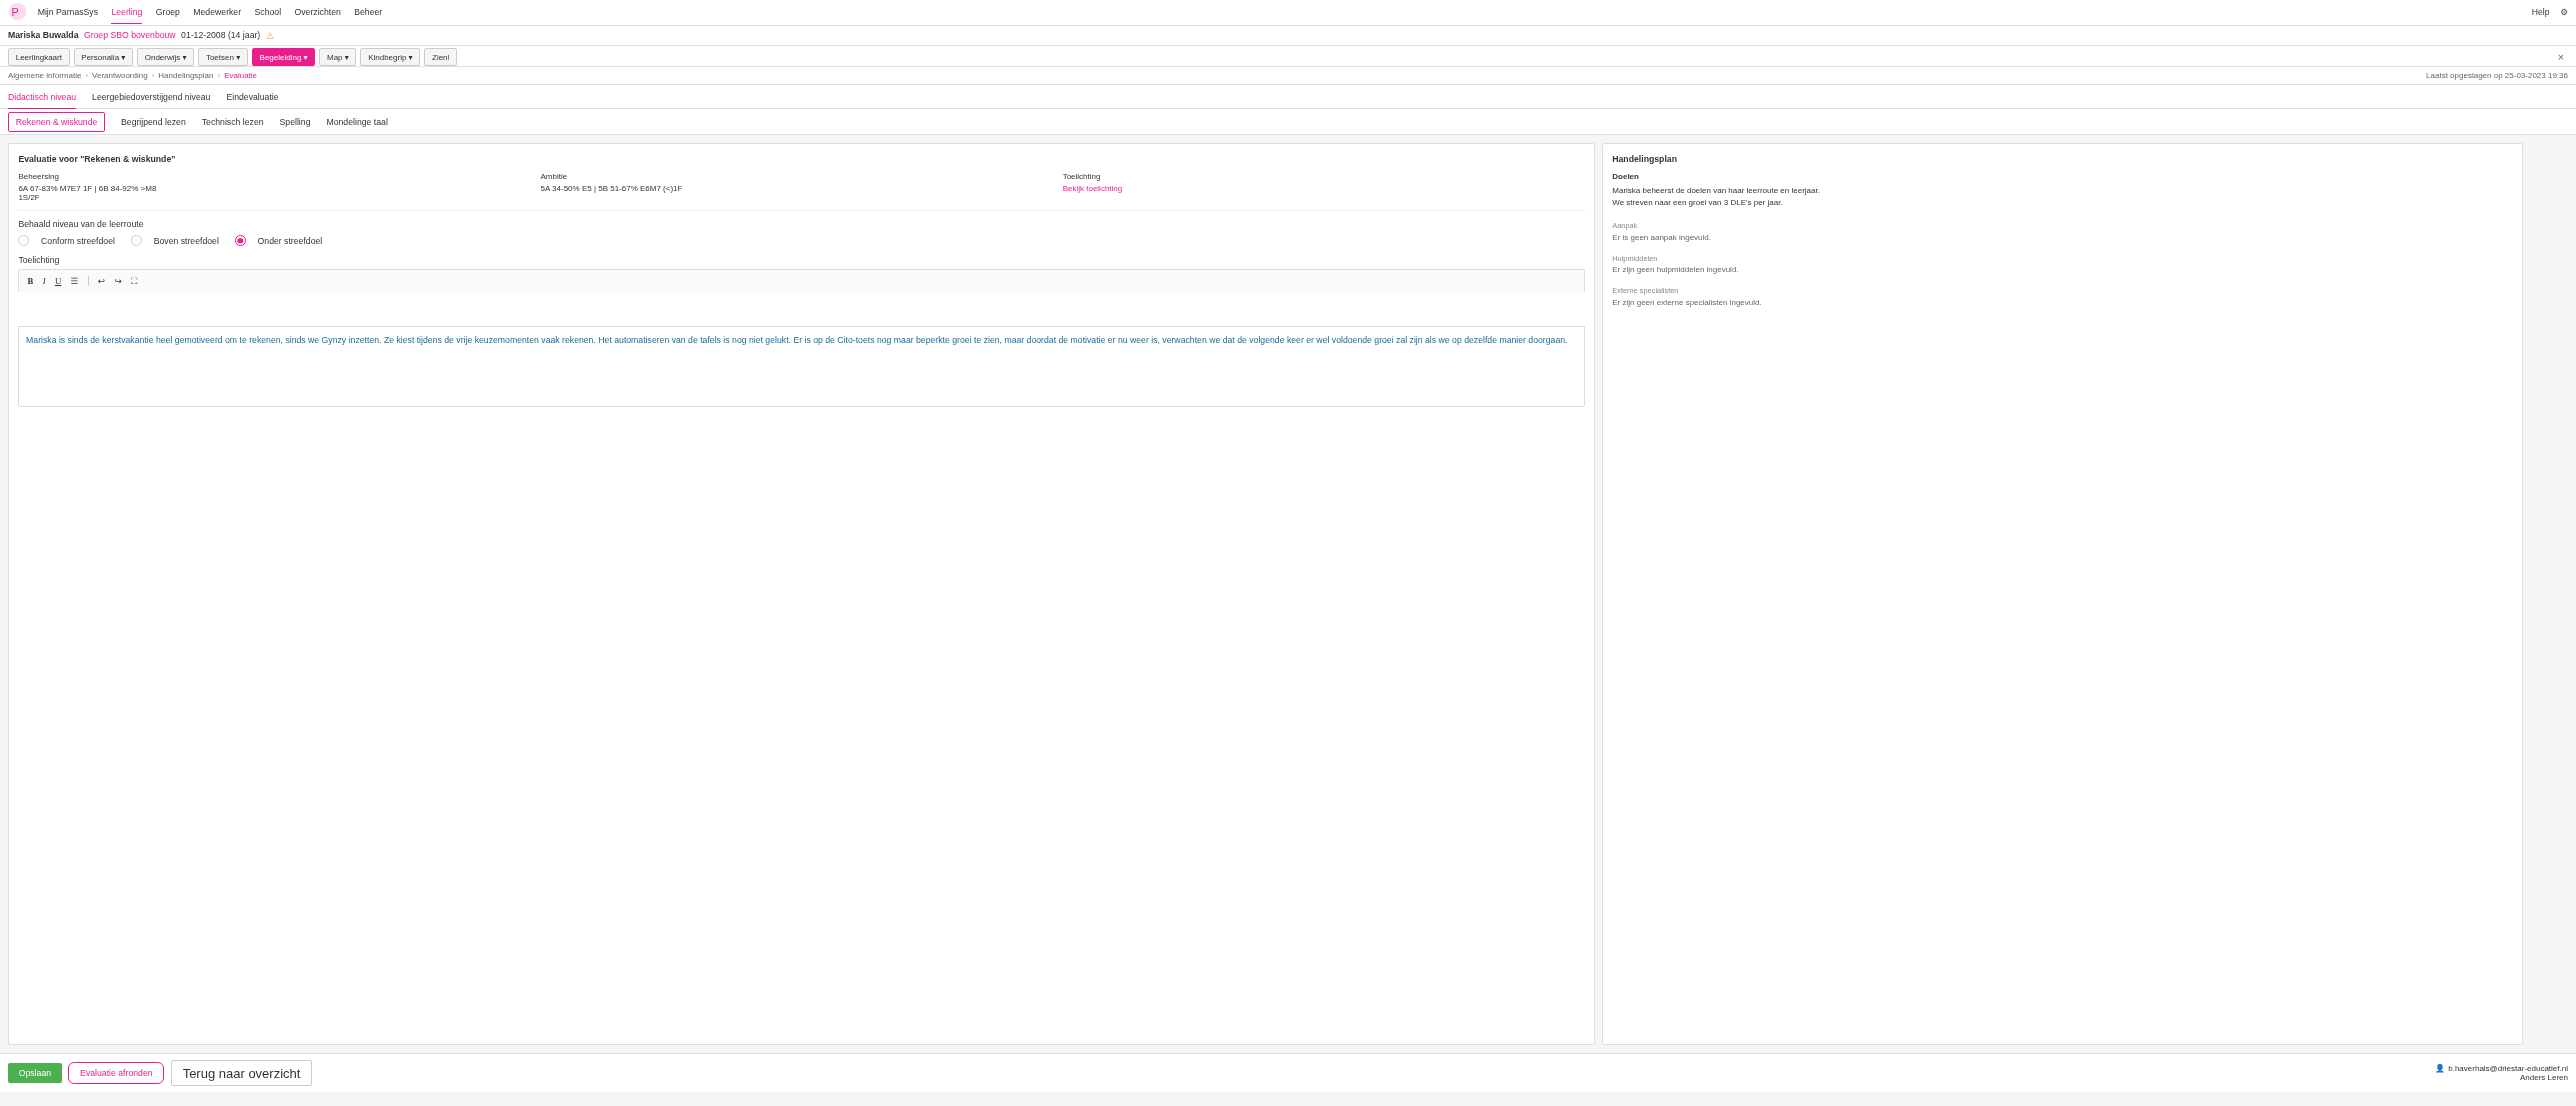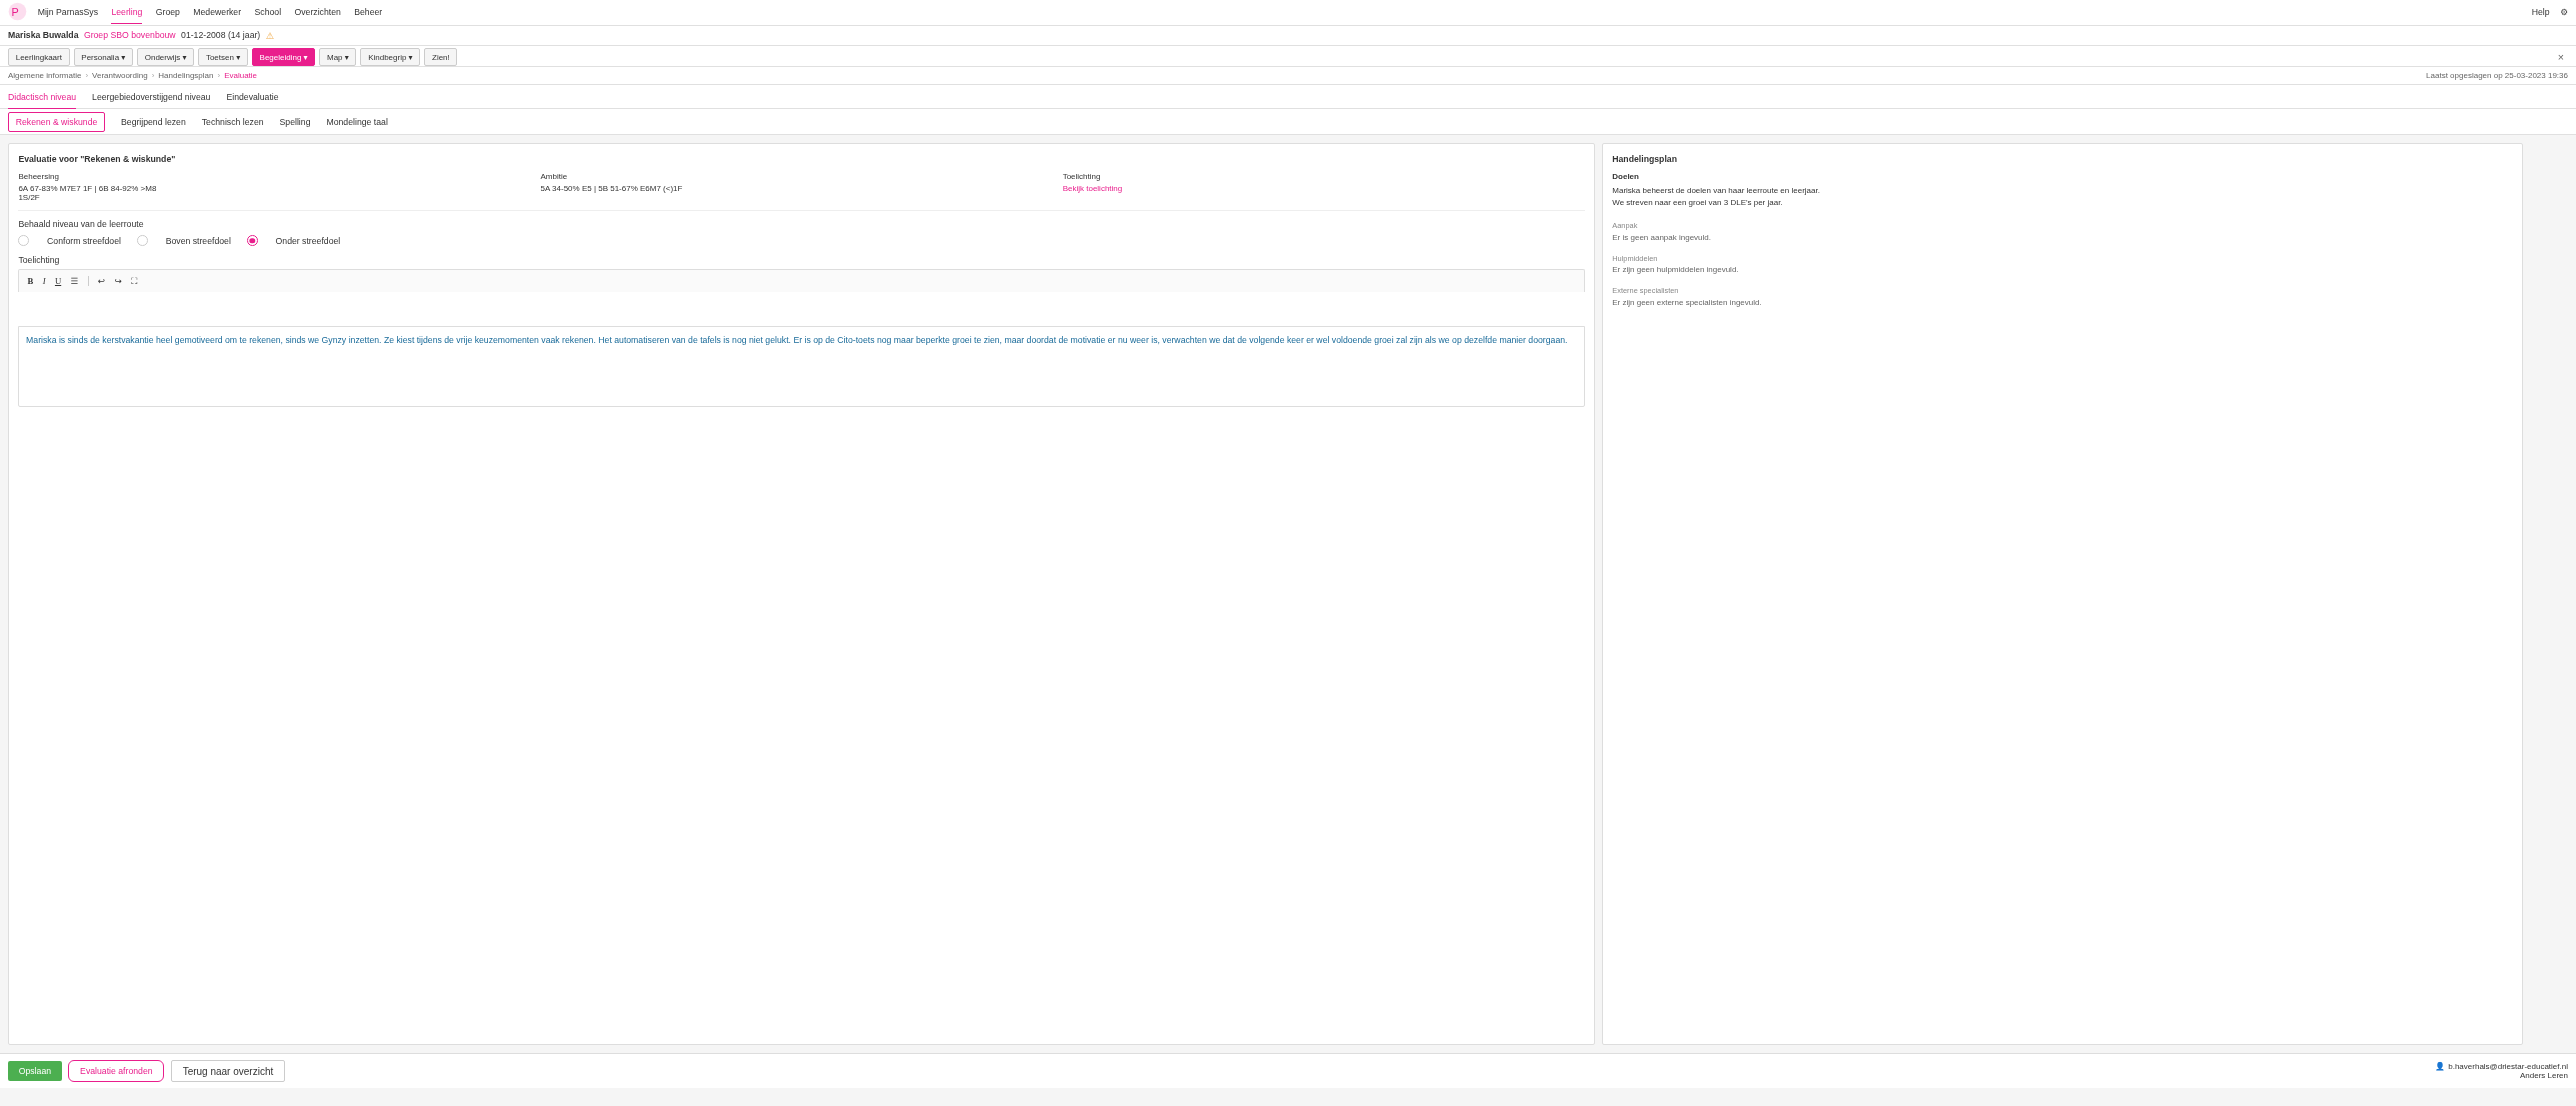--- a/index.html
+++ b/index.html
@@ -111,21 +111,21 @@
       display: grid; grid-template-columns: 1fr 1fr 1fr;
       gap: 0; border-bottom: 0.7px solid #eee; padding-bottom: 8px; margin-bottom: 8px;
     }
     .eval-col-label { font-size: 8px; color: #333; margin-bottom: 2.7px; }
     .eval-col-value { font-size: 8px; color: #333; }
     .eval-col-value.pink { color: #e91e8c; cursor: pointer; }
 
     .section-label { font-size: 8.7px; font-weight: normal; margin-bottom: 6.7px; }
 
     .radio-group { display: flex; gap: 16px; margin-bottom: 9.4px; align-items: center; }
-    .radio-option { display: flex; align-items: center; gap: 18px; font-size: 8.7px; cursor: pointer; }
+    .radio-option { display: flex; align-items: center; gap: 12px; font-size: 8.7px; cursor: pointer; }
     .radio-circle {
       width: 10.7px; height: 10.7px; border-radius: 50%;
       border: 1.3px solid #ccc; display: inline-block;
       background: #fff;
     }
     .radio-circle.selected { border-color: #e91e8c; background: #fff; position: relative; }
     .radio-circle.selected::after {
       content: ''; position: absolute;
       width: 5.4px; height: 5.4px; border-radius: 50%;
       background: #e91e8c;
@@ -186,21 +186,21 @@
     .btn-save {
       background: #4caf50; color: #fff; border: none;
       padding: 4.7px 10.7px; border-radius: 2px; cursor: pointer; font-size: 8.7px;
     }
     .btn-afronden {
       background: #fff; color: #e91e8c; border: 0.7px solid #e91e8c;
       padding: 4.7px 10.7px; border-radius: 6px; cursor: pointer; font-size: 8.7px;
     }
     .btn-terug {
       background: #fff; color: #333; border: 0.7px solid #ccc;
-      padding: 4.7px 10.7px; border-radius: 2px; cursor: pointer; font-size: 10px;
+      padding: 4.7px 10.7px; border-radius: 2px; cursor: pointer; font-size: 13px;
     }
     .footer-right { font-size: 8px; color: #333; text-align: right; }
     .footer-right .user { display: flex; align-items: center; gap: 2.7px; }
   </style>
 </head>
 <body>
 
 <nav class="top-nav">
   <div class="logo">
     <svg viewBox="0 0 28 28" xmlns="http://www.w3.org/2000/svg" style="font-size:13px">

